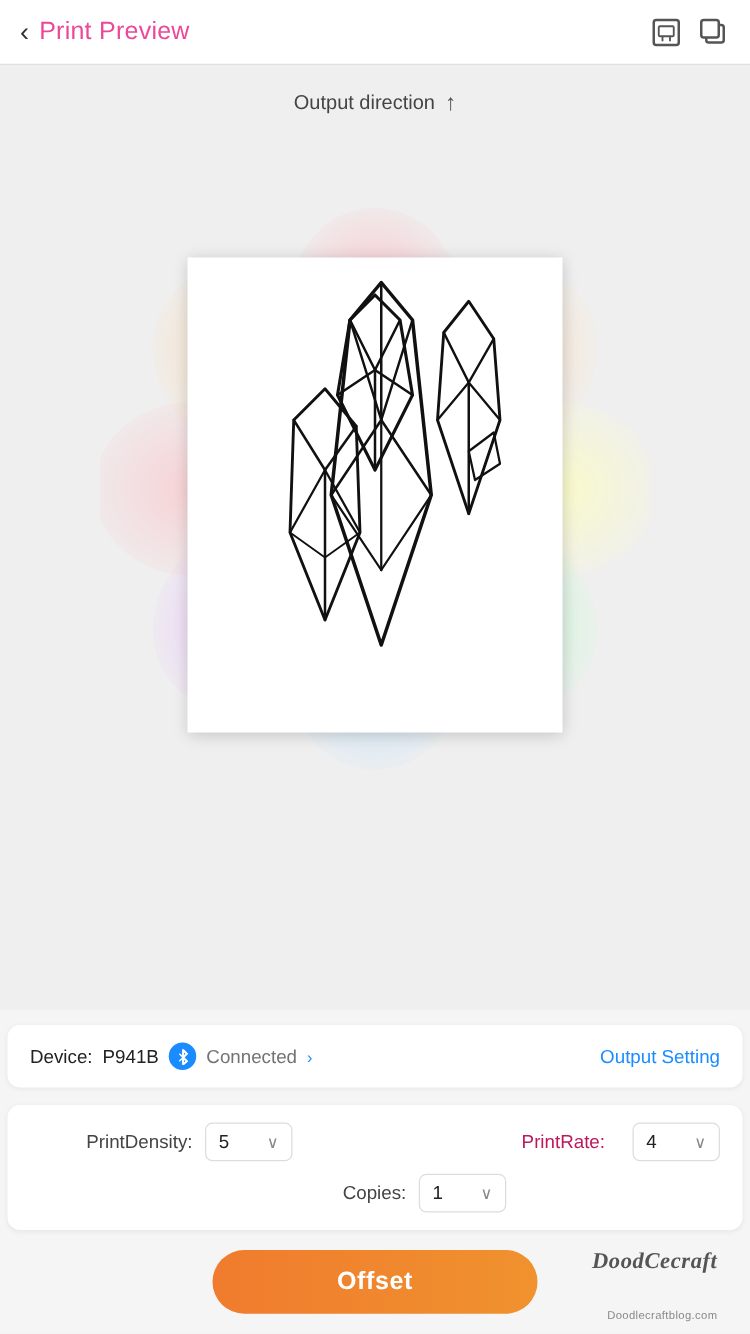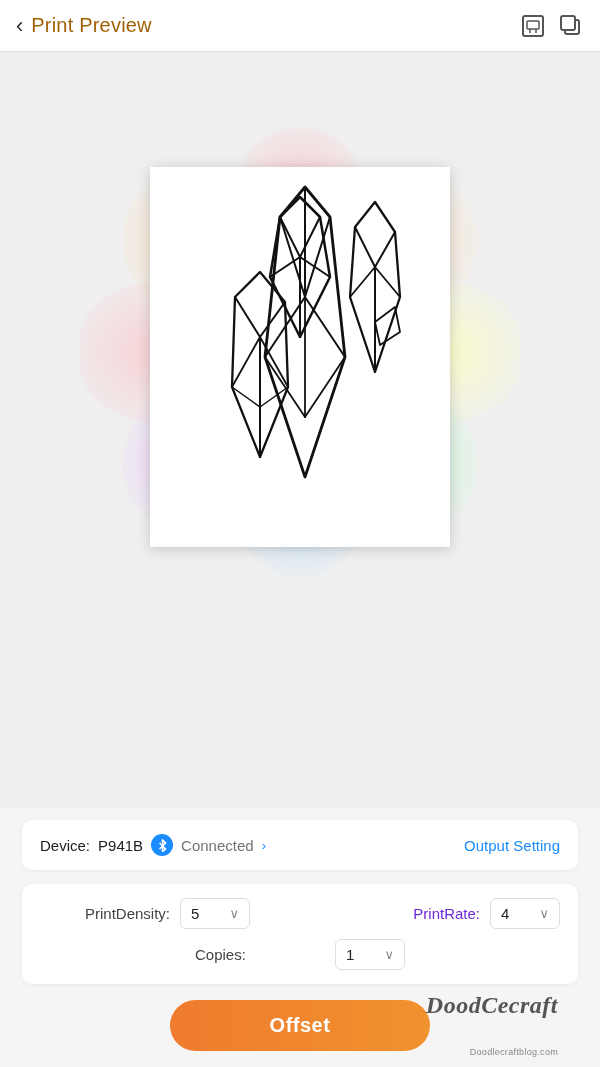--- a/index.html
+++ b/index.html
@@ -31,21 +31,21 @@
       font-size: 22px;
       color: #333;
       cursor: pointer;
       padding: 4px 8px 4px 0;
       background: none;
       border: none;
     }
     .header-title {
       font-size: 20px;
       font-weight: 500;
-      color: #a16207;
+      color: #ec4899;
       letter-spacing: 0.2px;
     }
     .header-icons {
       display: flex;
       gap: 12px;
       align-items: center;
     }
     .header-icon-btn {
       background: none;
       border: none;
@@ -111,21 +111,21 @@
       margin-top: 10px;
     }
     .crystal-svg {
       width: 260px;
       height: 360px;
     }
 
     
     .bottom-panel {
       background: #f5f5f5;
-      padding: 12px 22px 0;
+      padding: 12px 6px 0;
     }
     .device-row {
       background: #fff;
       border-radius: 10px;
       padding: 14px 18px;
       display: flex;
       align-items: center;
       justify-content: space-between;
       margin-bottom: 14px;
       box-shadow: 0 1px 4px rgba(0,0,0,0.06);
@@ -184,22 +184,22 @@
       font-size: 15px;
       color: #222;
       margin-right: 6px;
     }
     .setting-select-arrow {
       color: #888;
       font-size: 13px;
     }
     .setting-label-right {
       font-size: 15px;
-      color: #6d28d9;
-      margin-right: 0;
+      color: #be185d;
+      margin-right: 12px;
     }
 
     
     .print-btn-row {
       display: flex;
       justify-content: center;
       padding: 6px 0 16px;
       position: relative;
     }
     .print-btn {
@@ -214,21 +214,21 @@
       letter-spacing: 0.5px;
     }
     .watermark {
       position: absolute;
       right: 20px;
       bottom: 10px;
       text-align: right;
     }
     .watermark-main {
       font-family: 'Georgia', serif;
-      font-size: 24px;
+      font-size: 18px;
       font-style: italic;
       color: #555;
       font-weight: bold;
       letter-spacing: 0.5px;
     }
     .watermark-sub {
       font-size: 9px;
       color: #888;
       text-align: right;
       letter-spacing: 0.3px;
@@ -259,21 +259,21 @@
     .copies-row {
       display: flex;
       align-items: center;
       justify-content: center;
       padding-bottom: 6px;
     }
     .copies-label {
       font-size: 15px;
       color: #444;
       min-width: 130px;
-      text-align: left;
+      text-align: right;
     }
     .copies-select {
       display: flex;
       align-items: center;
       border: 1px solid #ddd;
       border-radius: 6px;
       padding: 6px 10px;
       background: #fff;
       min-width: 70px;
       justify-content: space-between;
@@ -303,20 +303,24 @@
 
       <svg width="26" height="26" viewBox="0 0 26 26" fill="none" xmlns="http://www.w3.org/2000/svg">
         <rect x="7" y="7" width="14" height="14" rx="2" stroke="#555" stroke-width="2" fill="none"></rect>
         <rect x="3" y="3" width="14" height="14" rx="2" stroke="#555" stroke-width="2" fill="#fff"></rect>
       </svg>
     </button>
   </div>
 </div>
 
 <div class="preview-area">
+  <div class="output-direction">
+    <span>Output direction</span>
+    <span class="output-direction-arrow">↑</span>
+  </div>
 
   <div class="flower-container">
 
     <svg class="flower-bg" viewBox="0 0 440 560" xmlns="http://www.w3.org/2000/svg">
       <defs>
         <radialGradient id="flowerGrad" cx="50%" cy="50%" r="50%">
           <stop offset="0%" stop-color="rgba(255,255,255,0.9)"></stop>
           <stop offset="100%" stop-color="rgba(255,255,255,0.1)"></stop>
         </radialGradient>
 

